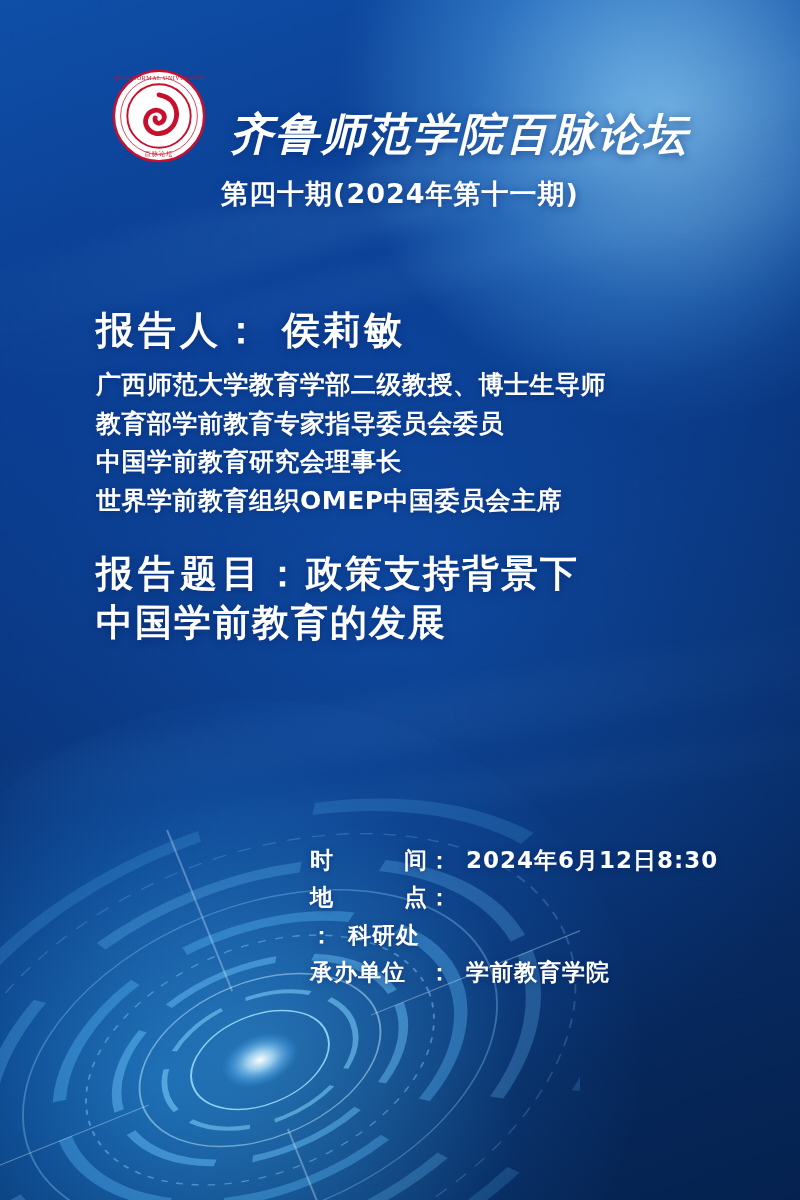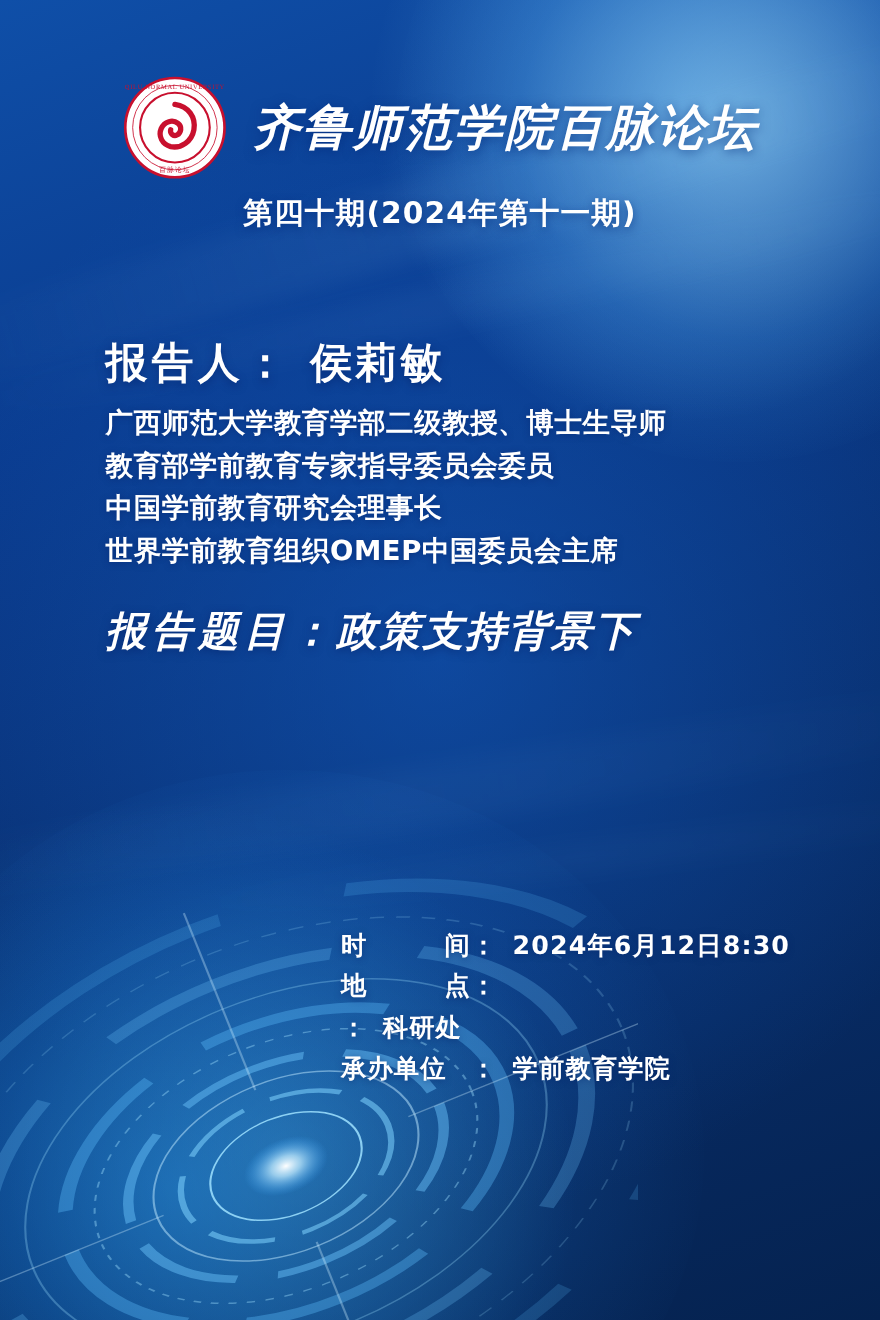--- a/index.html
+++ b/index.html
@@ -59,21 +59,21 @@
     position: absolute;
     top: 68px;
     left: 0;
     width: 100%;
     display: flex;
     flex-direction: column;
     align-items: center;
   }
   .header-row {
     display: flex;
-    align-items: center;
+    align-items: flex-end;
     justify-content: center;
     gap: 22px;
   }
   .emblem {
     width: 96px;
     height: 96px;
     flex: 0 0 auto;
     position: relative;
   }
   .emblem svg { width: 96px; height: 96px; display: block; }
@@ -122,21 +122,20 @@
     text-shadow: 0 1px 6px rgba(0,30,100,0.5);
   }
   .bio div { margin-bottom: 4px; }
   .topic {
     margin-top: 32px;
     font-size: 37px;
     font-weight: bold;
     line-height: 1.32;
     letter-spacing: 2px;
     text-shadow: 0 2px 8px rgba(0,30,100,0.55);
-    font-style: italic;
   }
   .topic-label { letter-spacing: 5px; }
 
   
   .info {
     position: absolute;
     left: 310px;
     top: 842px;
     color: #ffffff;
     font-size: 23px;
@@ -225,20 +224,21 @@
       <div>广西师范大学教育学部二级教授、博士生导师</div>
       <div>教育部学前教育专家指导委员会委员</div>
       <div>中国学前教育研究会理事长</div>
       <div>世界学前教育组织OMEP中国委员会主席</div>
     </div>
 
     <div class="topic">
       <div>
         <span class="topic-label">报告题目：</span><span>政策支持背景下</span>
       </div>
+      <div>中国学前教育的发展</div>
     </div>
   </div>
 
   <div class="info">
     <div class="info-row">
       <div class="info-key">
         <span>时</span>
         <span>间</span>
       </div>
       <span class="info-sep">：</span>

